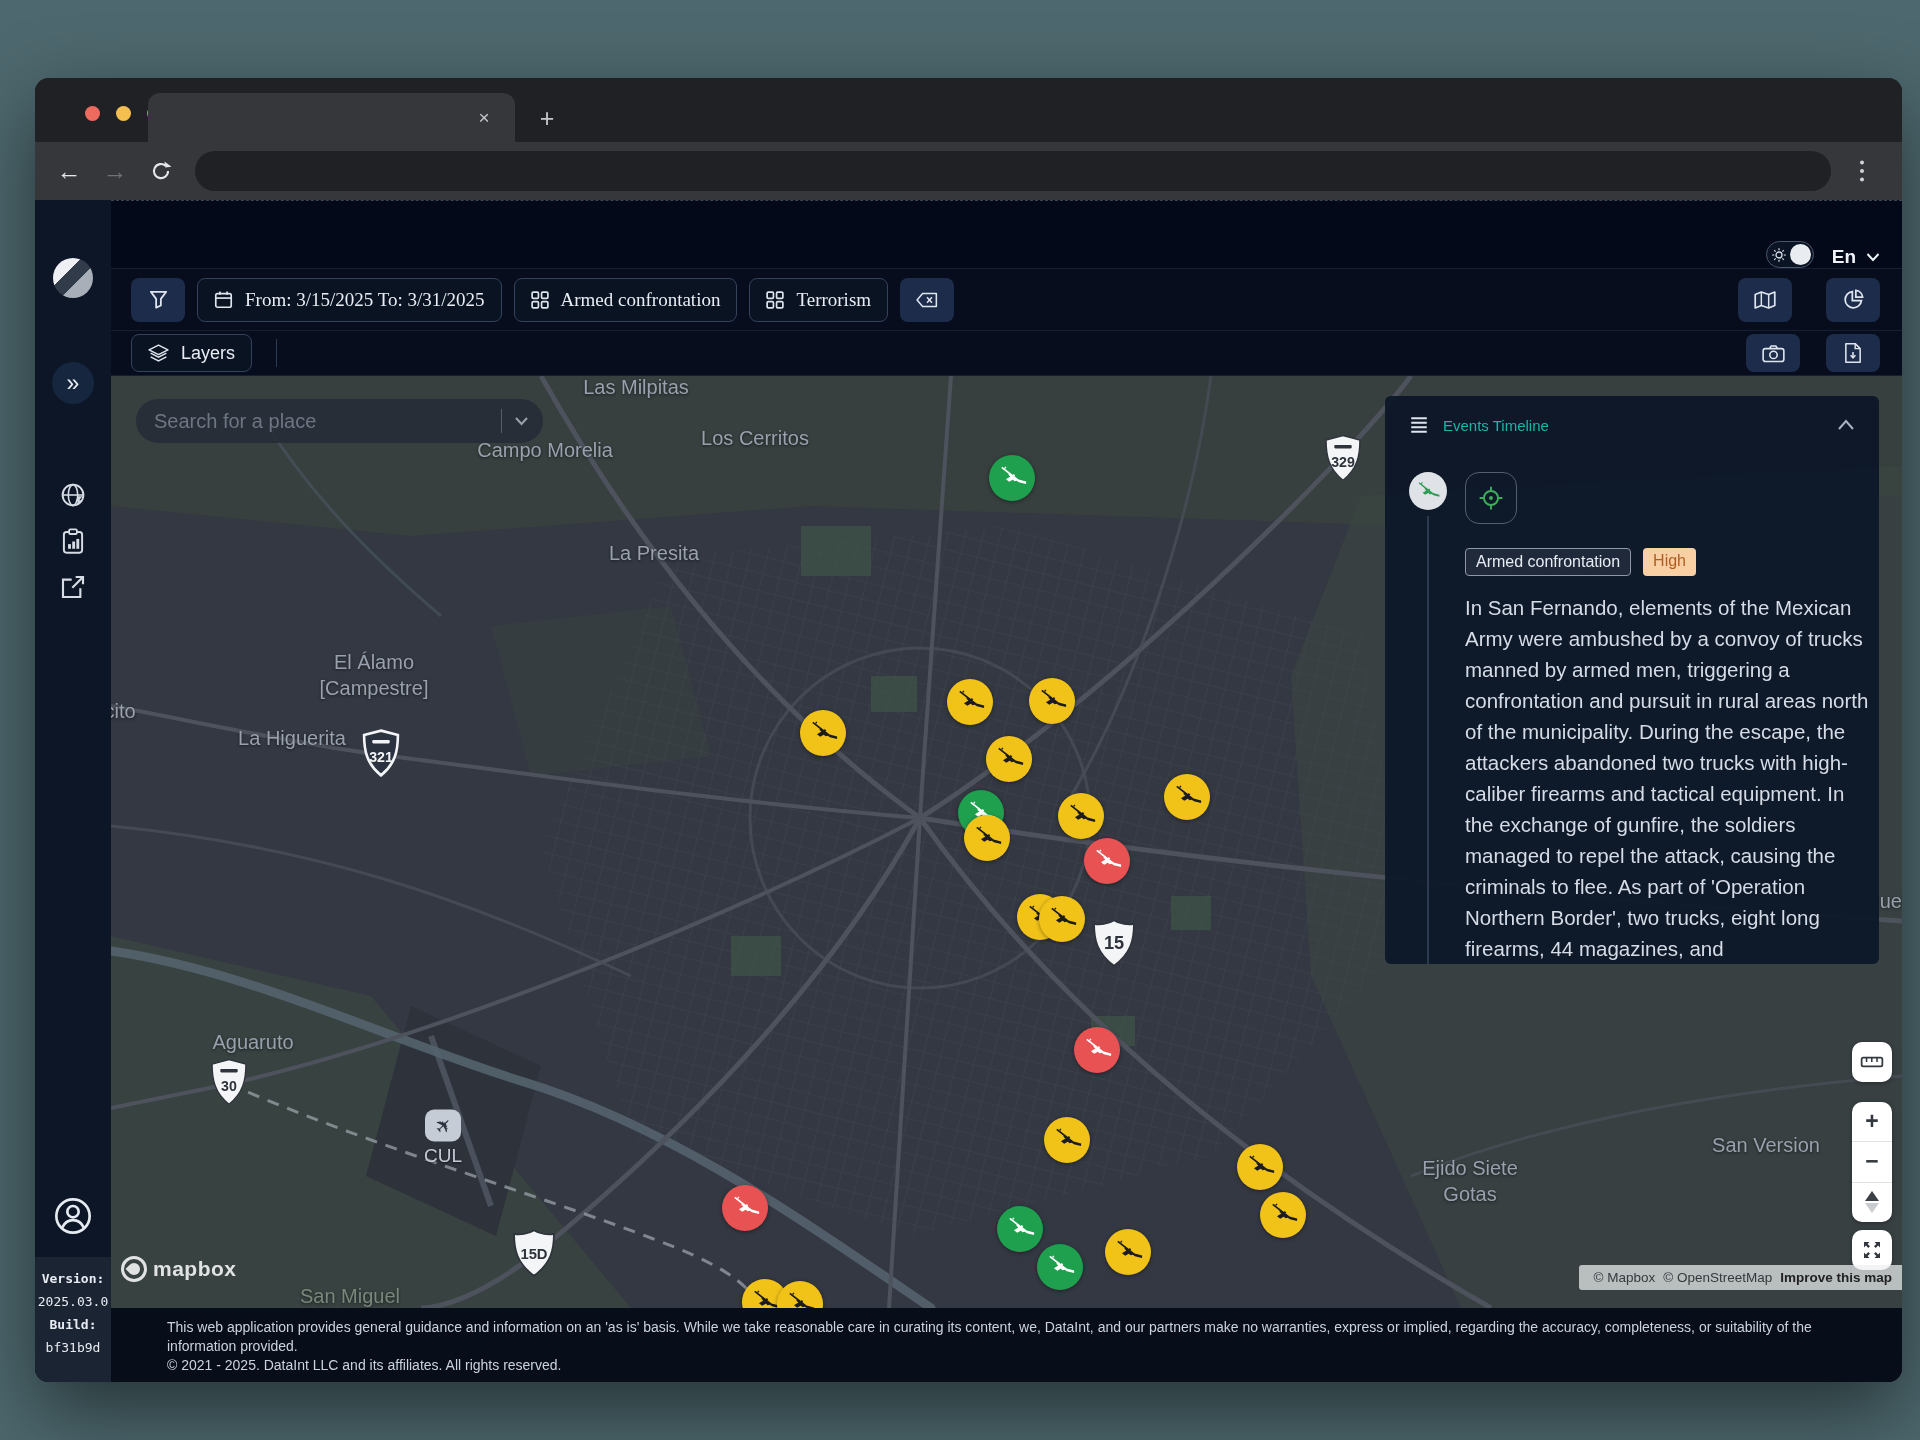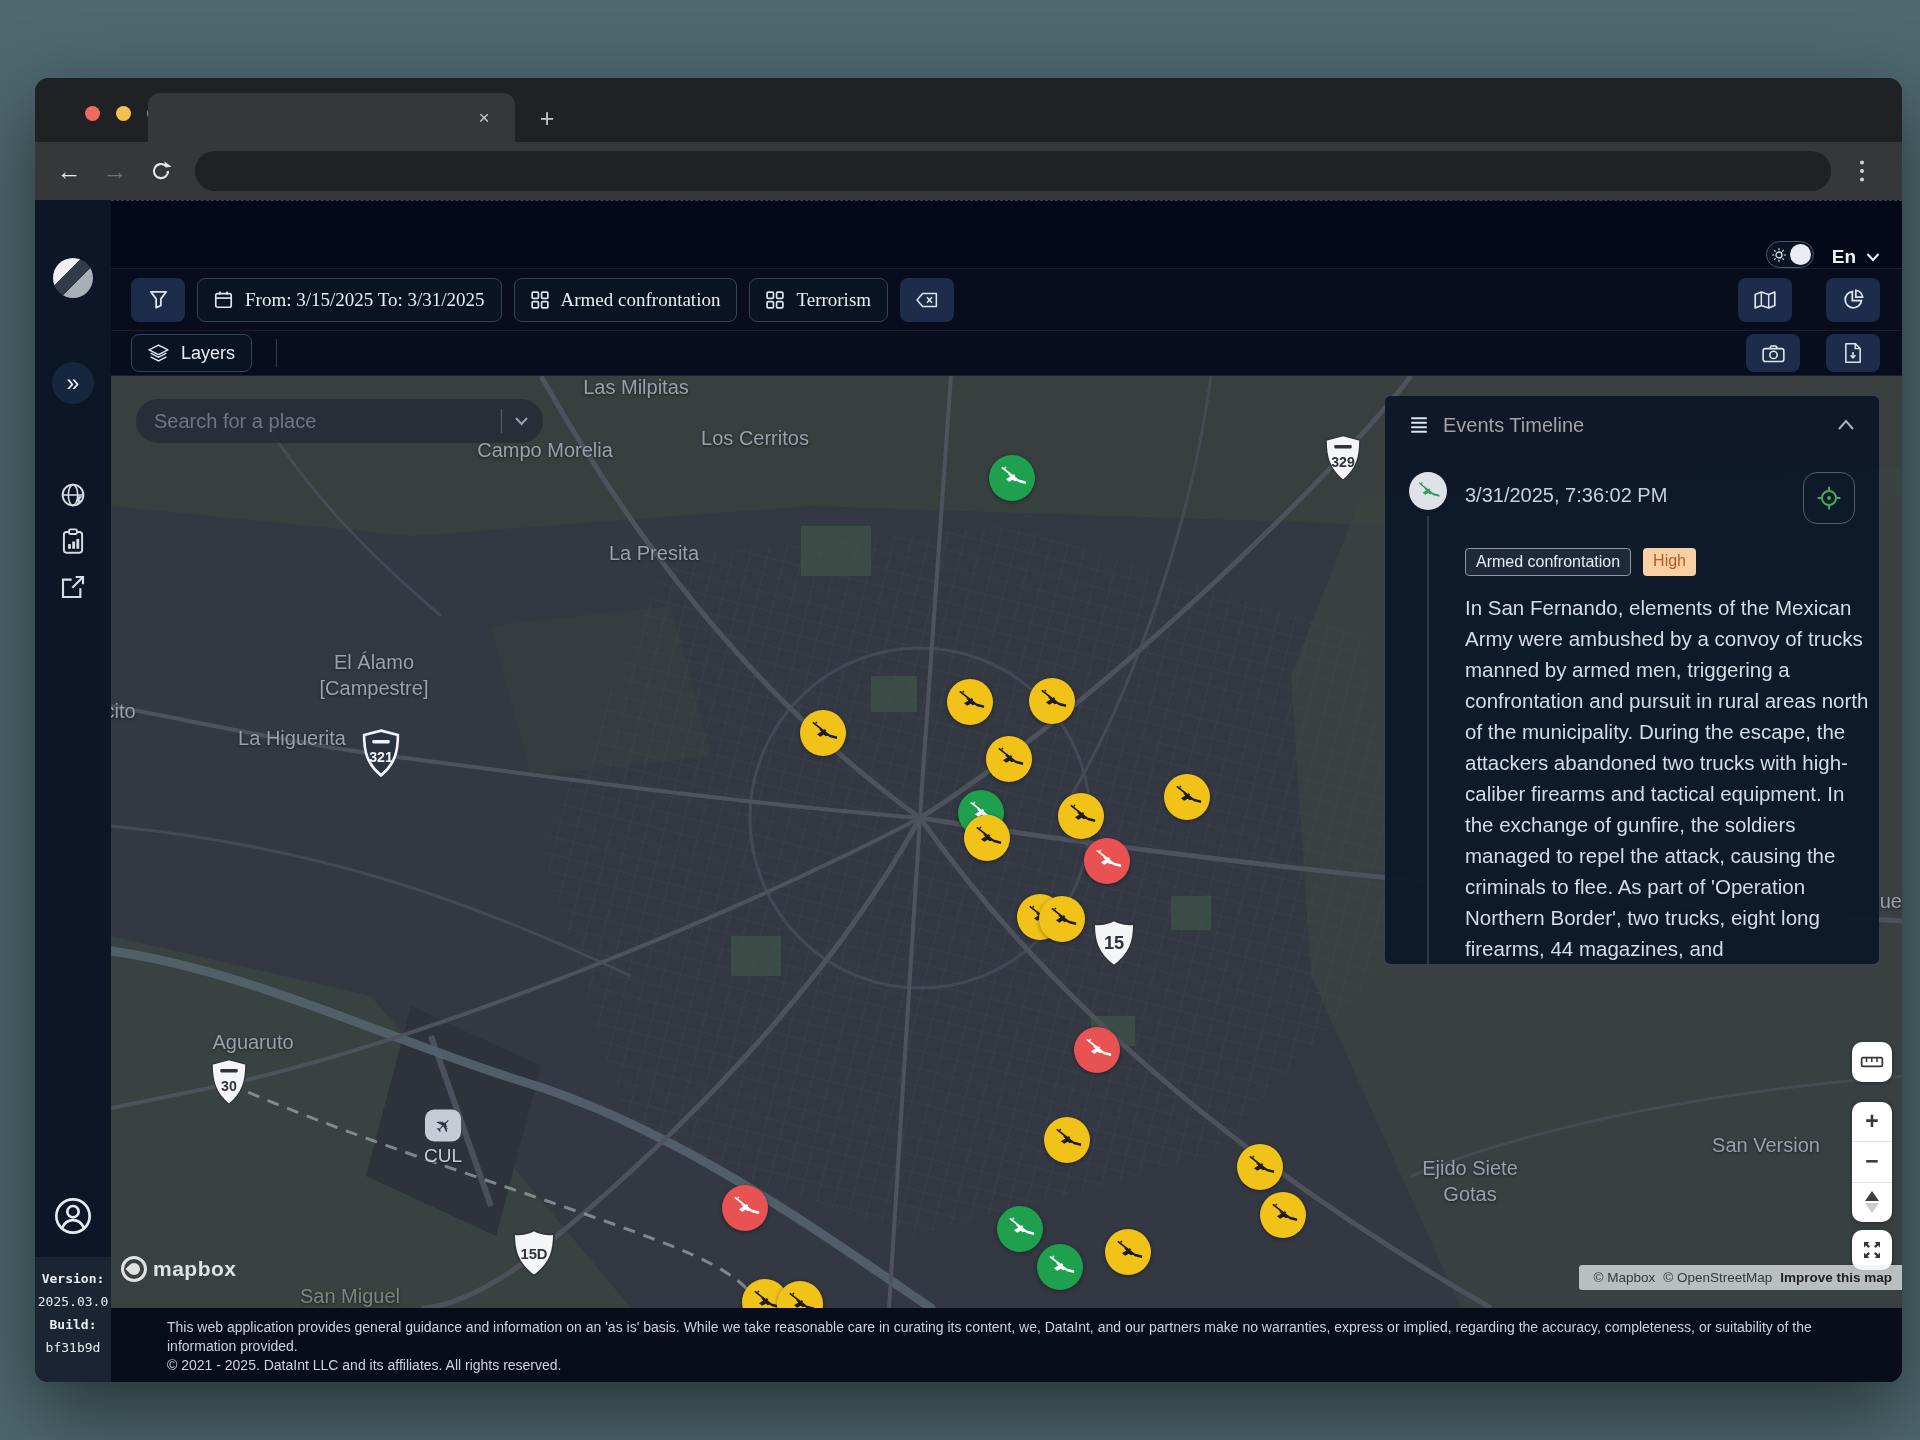--- a/index.html
+++ b/index.html
@@ -90,21 +90,21 @@
   .search { position:absolute; left:25px; top:23px; width:407px; height:44px; border-radius:22px;
     background:rgba(38,44,56,.88); display:flex; align-items:center; padding:0 14px 0 18px; }
   .search input { flex:1; background:transparent; border:none; outline:none; color:#e8ecf2; font-size:20px; }
   .search input::placeholder { color:#6e7684; }
   .search .sdiv { width:1px; height:24px; background:#565e6b; margin:0 12px; }
 
   
   .panel { position:absolute; left:1274px; top:20px; width:494px; height:568px; border-radius:6px;
     background:rgba(12,22,40,.94); padding:0 24px; overflow:hidden; }
   .panel-head { height:58px; display:flex; align-items:center; gap:14px; }
-  .panel-title { color:#a3a3a3; font-size:20px; flex:1; }
+  .panel-title { color:#14b8a6; font-size:15px; flex:1; }
   .event-row { position:relative; margin-top:18px; padding-left:56px; }
   .avatar { position:absolute; left:0; top:0; width:38px; height:38px; border-radius:50%; background:#dfe3e8;
     display:flex; align-items:center; justify-content:center; }
   .avatar svg { width:26px; transform:rotate(38deg); } .avatar path { fill:#2f9e54; }
   .tl-line { position:absolute; left:18px; top:44px; width:2px; height:520px; background:#2c3a50; }
   .ts-row { display:flex; align-items:flex-start; }
   .timestamp { color:#c9d1dc; font-size:20px; padding-top:12px; flex:1; }
   .locate-btn { width:52px; height:52px; border-radius:14px; border:1px solid #525d6e; background:transparent;
     display:flex; align-items:center; justify-content:center; }
   .badges { display:flex; gap:12px; margin-top:24px; }
@@ -568,21 +568,20 @@
               </svg>
           </div>
           <div class="event-row">
             <div class="avatar">
               <svg viewBox="0 0 41 20">
                   <path d="M1 7 L19 7 L19 5.4 L21.5 5.4 L21.5 7 L28.5 7 L38 3 L40 5.8 L31 9.8 L27.5 9.8 L25.8 12 L22.4 12 L20.5 17 L15 17 L17.4 10.6 L14.4 10.6 L13.3 9.2 L1 9.2 Z M4 6.8 L4 4.2 L5.8 4.2 L5.8 6.8 Z"></path>
                 </svg>
             </div>
             <div class="tl-line"></div>
             <div class="ts-row">
-              <div class="timestamp">3/31/2025, 7:36:02 PM</div>
               <div class="locate-btn">
                 <svg class="ic" width="26" height="26" viewBox="0 0 24 24">
                     <circle cx="12" cy="12" r="6.5" fill="none" stroke="#3fae5a" stroke-width="1.8"></circle>
                     <g stroke="#3fae5a" stroke-width="1.8">
                       <line x1="12" y1="1.5" x2="12" y2="5"></line>
                       <line x1="12" y1="19" x2="12" y2="22.5"></line>
                       <line x1="1.5" y1="12" x2="5" y2="12"></line>
                       <line x1="19" y1="12" x2="22.5" y2="12"></line>
                     </g>
                     <circle cx="12" cy="12" r="1.8" fill="#3fae5a"></circle>

